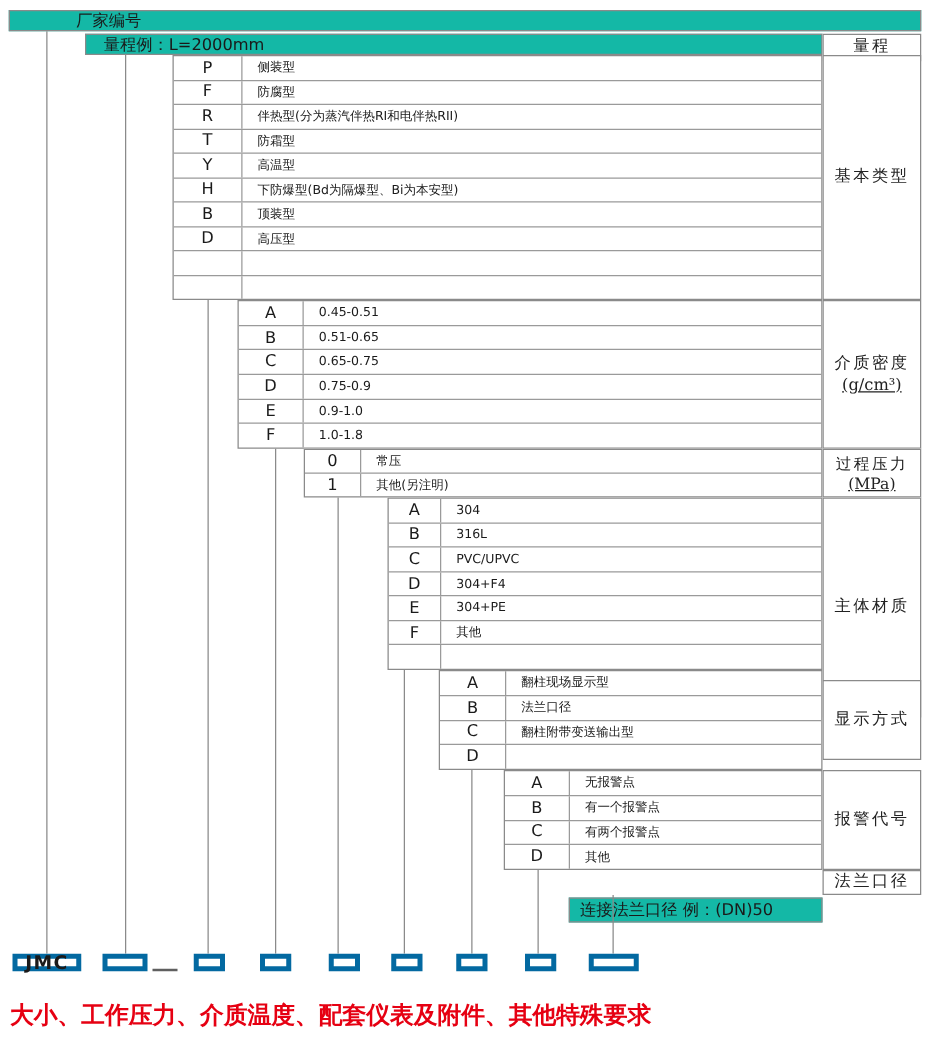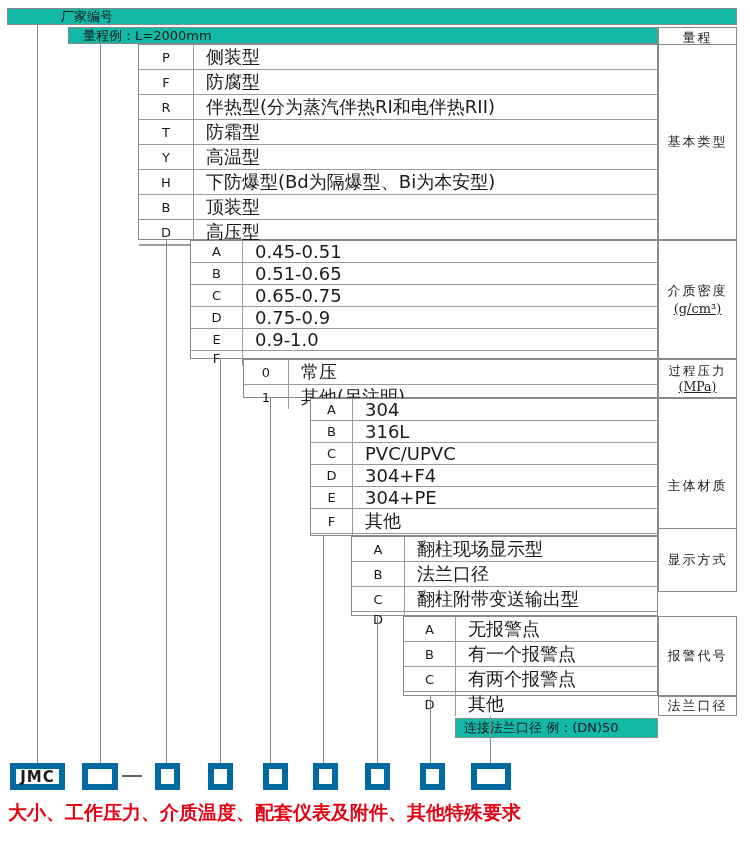--- a/index.html
+++ b/index.html
@@ -6,31 +6,31 @@
   body { background:#ffffff; font-family:"DejaVu Sans","Liberation Sans",sans-serif; }
   #canvas { position:relative; width:750px; height:845px; background:#ffffff; color:#1a1a1a; overflow:hidden; }
 
   .box { position:absolute; border:1px solid #8a8a8a; background:#14b8a6; }
   .trow { display:flex; align-items:center; font-size:13px; }
 
   .block { position:absolute; border:1px solid #8a8a8a; display:flex; flex-direction:column; background:#fff; }
   .block .row { flex:1; display:flex; align-items:stretch; border-bottom:1px solid #9a9a9a; }
   .block .row:last-child { border-bottom:none; }
   .block .code { border-right:1px solid #9a9a9a; display:flex; align-items:center; justify-content:center; font-size:13px; }
-  .block .desc { flex:1; display:flex; align-items:center; padding-left:12px; font-size:18px; white-space:nowrap; overflow:hidden; }
+  .block .desc { flex:1; display:flex; align-items:center; padding-left:12px; font-size:10px; white-space:nowrap; overflow:hidden; }
 
   .cat { position:absolute; left:658px; width:79px; border:1px solid #8a8a8a; background:#fff;
          display:flex; flex-direction:column; align-items:center; justify-content:center;
          font-family:"DejaVu Serif","Liberation Serif",serif; font-size:13px; letter-spacing:2px; color:#222;
          text-align:center; line-height:1.35; }
   .cat .sub { letter-spacing:0;text-decoration:underline; }
 
   .vline { position:absolute; width:1px; background:#8a8a8a; }
 
-  .bbox { position:absolute; top:763px; height:27px; border:6px solid #0369a1; background:#fff; }
+  .bbox { position:absolute; top:763px; height:14px; border:4px solid #0369a1; background:#fff; }
   .model { display:flex; align-items:center; justify-content:center; font-weight:bold; font-size:15px; letter-spacing:1px; }
   .dash { position:absolute; background:#5f5f5f; }
 
   .note { position:absolute; left:8px; top:799px; width:740px; color:#e60012; font-weight:bold;
           font-size:19px; line-height:1.42; white-space:nowrap; }
 </style>
 </head>
 <body>
 
 <div id="canvas">
@@ -108,20 +108,21 @@
     <div class="row">
         <div class="code" style="width:52px">D</div>
         <div class="desc">0.75-0.9</div>
       </div>
     <div class="row">
         <div class="code" style="width:52px">E</div>
         <div class="desc">0.9-1.0</div>
       </div>
     <div class="row">
         <div class="code" style="width:52px">F</div>
+        <div class="desc">1.0-1.8</div>
       </div>
   </div>
   <div class="cat" style="top:240px; height:119px;">
     <span>介质密度</span>
     <span class="sub">(g/cm³)</span>
   </div>
 
   <div class="block" style="left:243px; top:359px; width:415px; height:39px;">
     <div class="row">
         <div class="code" style="width:45px">0</div>
@@ -181,21 +182,21 @@
         <div class="desc">法兰口径</div>
       </div>
     <div class="row">
         <div class="code" style="width:53px">C</div>
         <div class="desc">翻柱附带变送输出型</div>
       </div>
     <div class="row">
         <div class="code" style="width:53px">D</div>
       </div>
   </div>
-  <div class="cat" style="top:528px; height:64px;">
+  <div class="cat" style="top:544px; height:64px;">
       <span>显示方式</span>
     </div>
 
   <div class="block" style="left:403px; top:616px; width:255px; height:80px;">
     <div class="row">
         <div class="code" style="width:52px">A</div>
         <div class="desc">无报警点</div>
       </div>
     <div class="row">
         <div class="code" style="width:52px">B</div>

